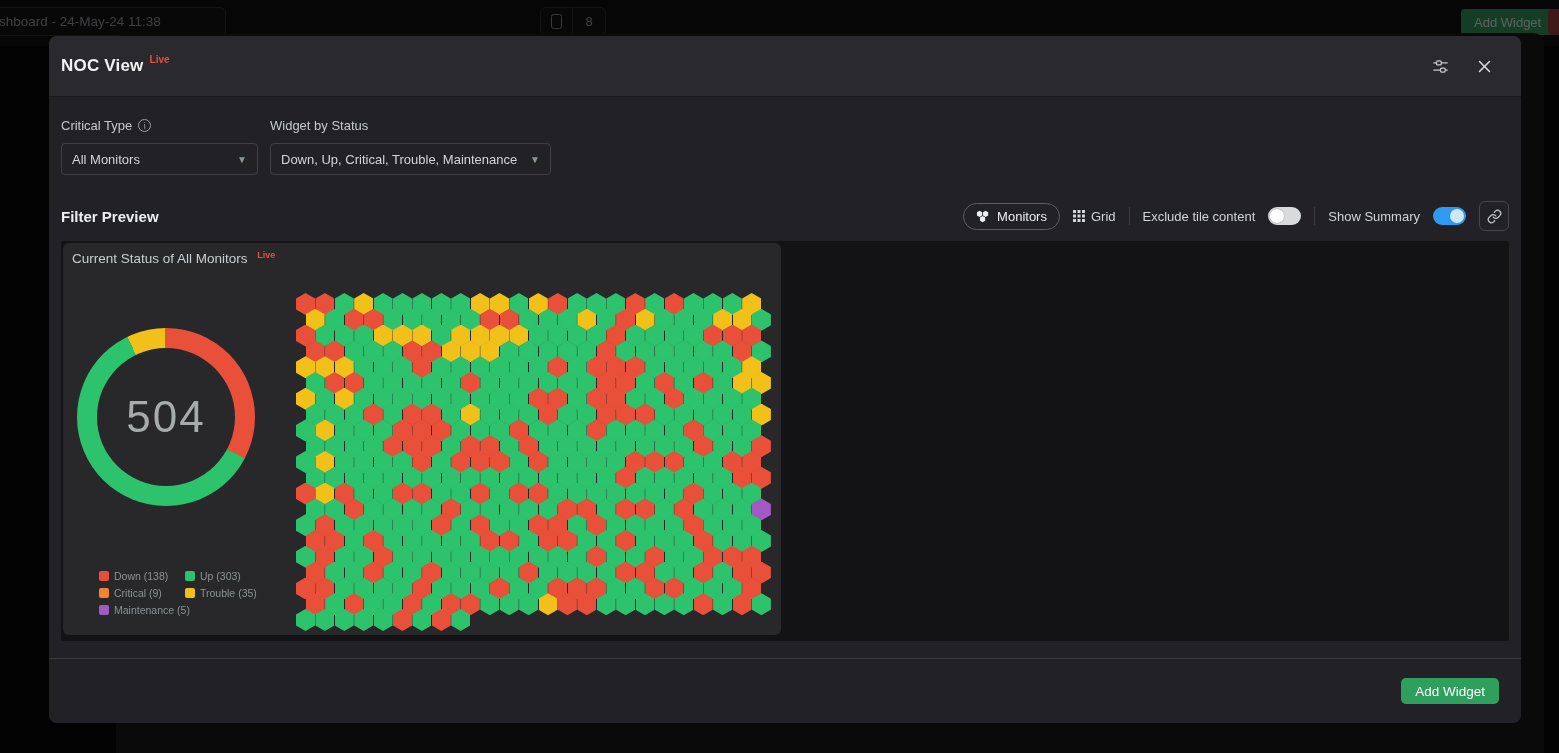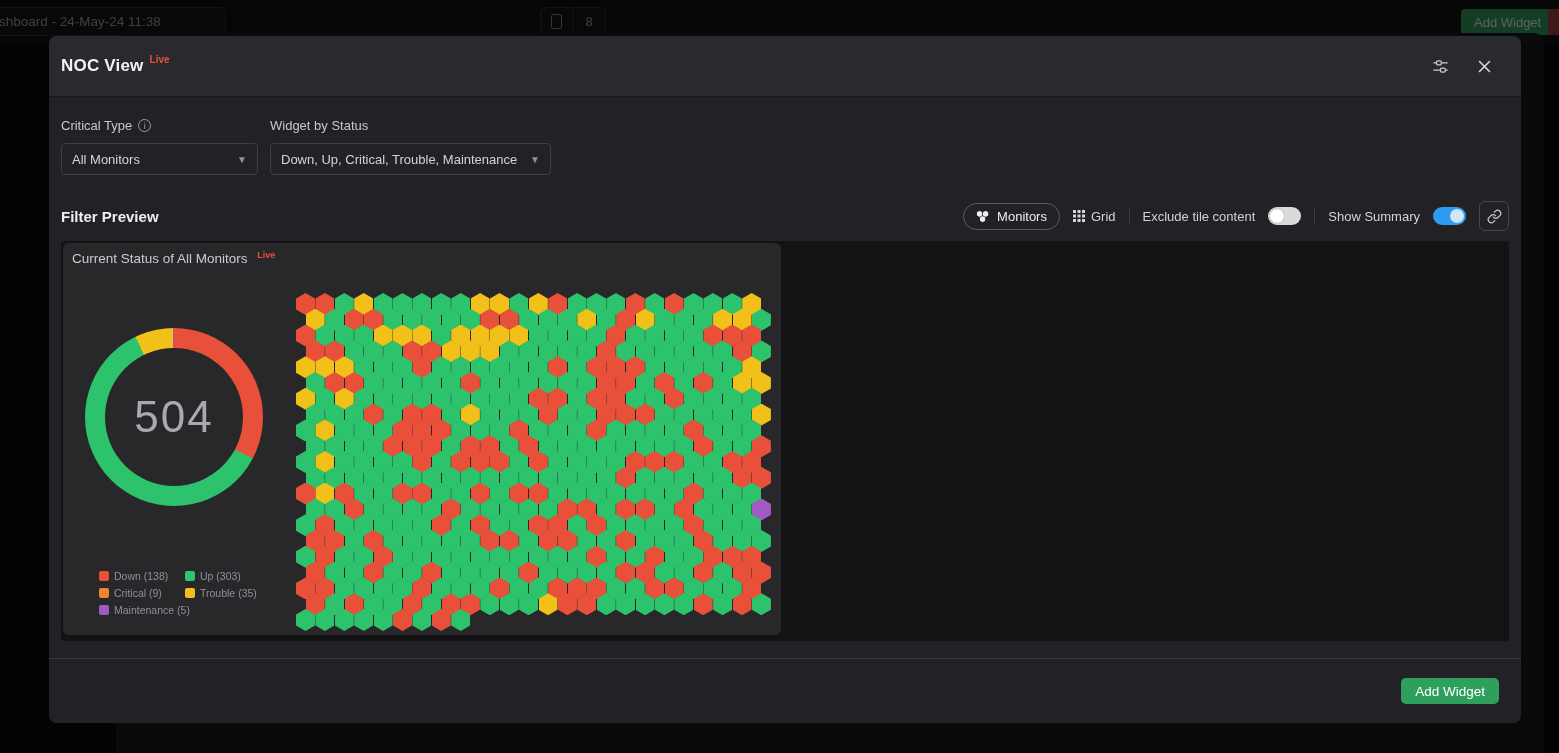--- a/index.html
+++ b/index.html
@@ -65,21 +65,21 @@
   .switch.on { background:#2e9bf0; }
   .switch.on .knob { right:2px; background:#cfe7fb; }
   .link-btn { width:30px; height:30px; border:1px solid #46464c; border-radius:6px; background:none;
     display:flex; align-items:center; justify-content:center; cursor:pointer; }
 
   .preview-area { margin-top:10px; height:400px; background:#131315; border-radius:3px; padding:2px; }
   .widget-card { width:718px; height:392px; background:#28282b; border-radius:6px; position:relative; }
   .card-title { position:absolute; left:9px; top:8px; color:#c9cdd0; font-size:13.5px; }
   .card-title .live { font-size:9px; top:-5px; }
 
-  .donut { position:absolute; left:22px; top:85px; width:178px; height:178px; border-radius:50%; }
+  .donut { position:absolute; left:14px; top:85px; width:178px; height:178px; border-radius:50%; }
   .donut-hole { position:absolute; left:20px; top:20px; width:138px; height:138px; border-radius:50%;
     background:#28282b; display:flex; align-items:center; justify-content:center; }
   .donut-total { color:#a7abae; font-size:44px; font-weight:500; letter-spacing:2px; }
 
   .legend { position:absolute; left:36px; top:327px; display:grid; grid-template-columns:82px auto;
     grid-column-gap:4px; grid-row-gap:5px; }
   .legend-item { display:flex; align-items:center; gap:5px; color:#8d9295; font-size:10.5px; white-space:nowrap; }
   .legend-swatch { width:10px; height:10px; border-radius:2px; flex:0 0 auto; }
 
   .honeycomb { position:absolute; left:233px; top:50px; width:478px; height:340px; }

